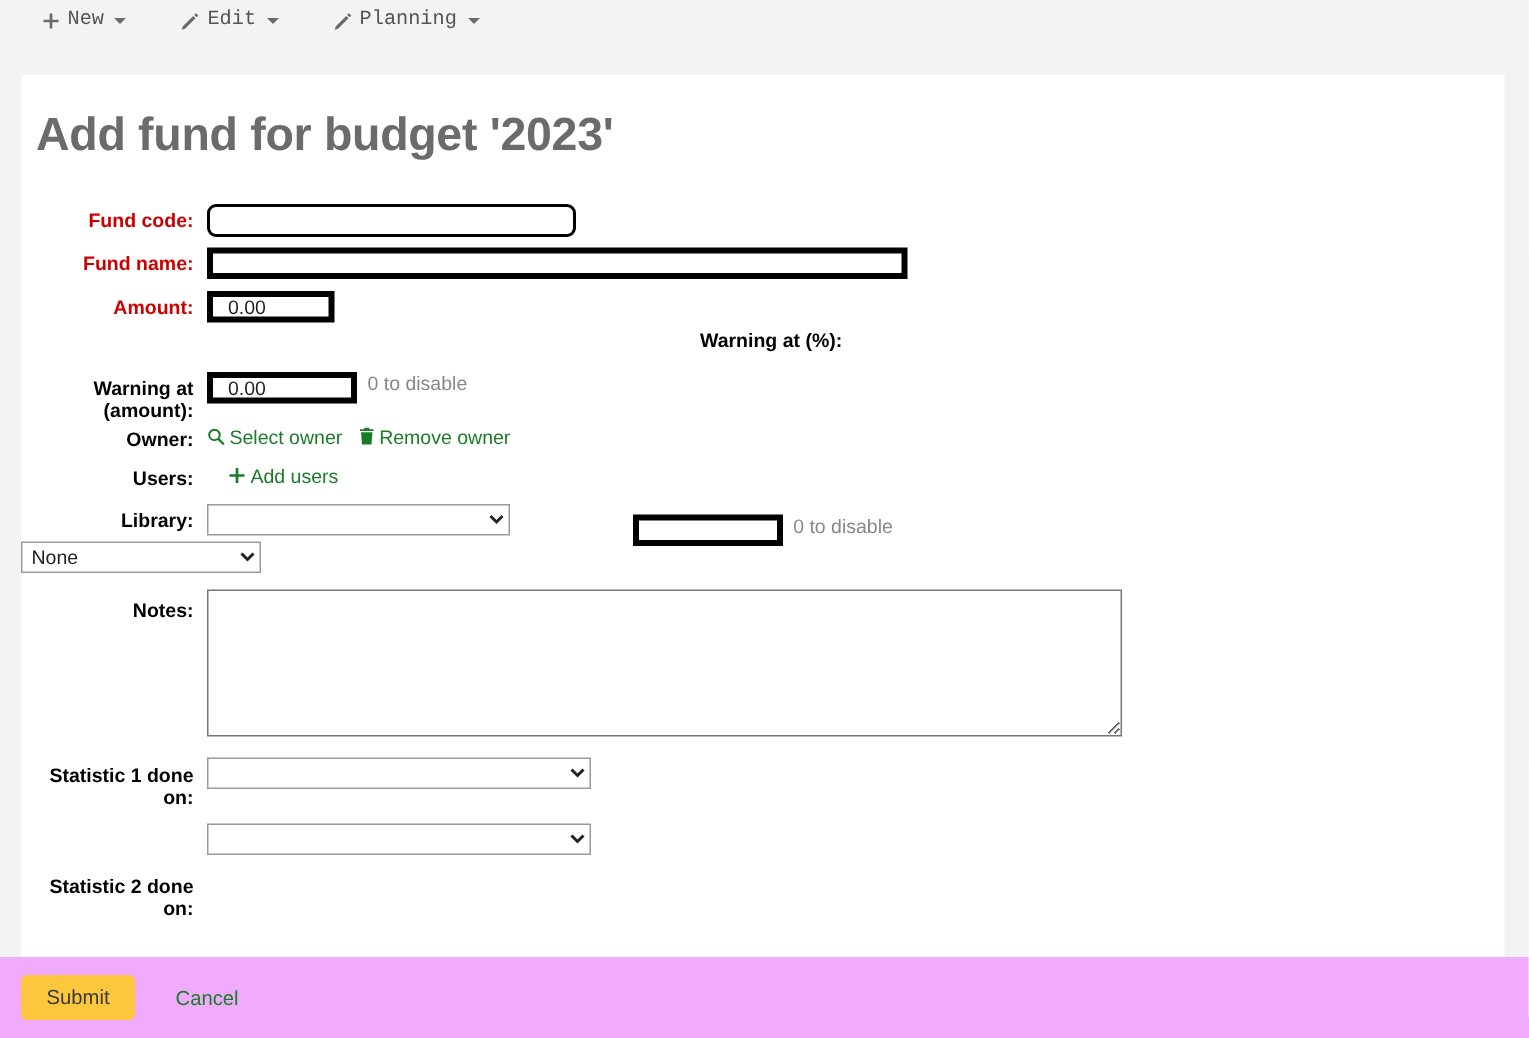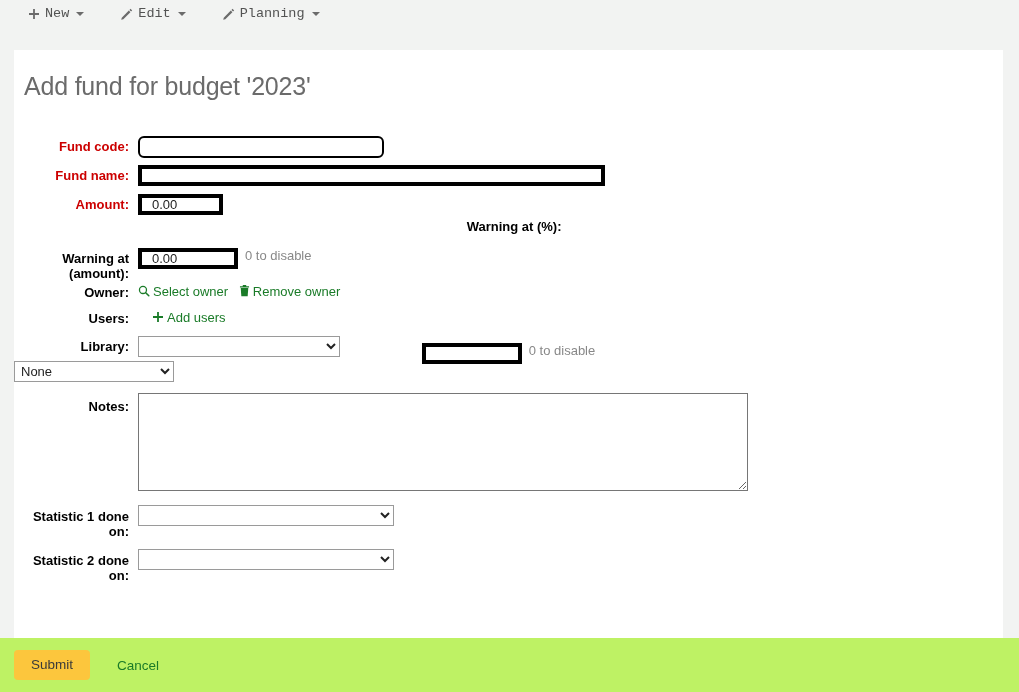--- a/index.html
+++ b/index.html
@@ -56,22 +56,22 @@
     top: 50px;
     width: 989px;
     height: 588px;
     background: #ffffff;
   }
 
   .page-title {
     position: absolute;
     left: 10px;
     top: 22px;
-    font-size: 25px;
-    font-weight: normal;
+    font-size: 31px;
+    font-weight: bold;
     color: #6b6b6b;
     letter-spacing: -0.2px;
   }
 
   
   .form {
     position: absolute;
     left: 0;
     top: 82px;
     width: 989px;
@@ -152,21 +152,21 @@
   }
   .link-green svg { display: block; }
 
   
   .footer {
     position: absolute;
     left: 0;
     top: 638px;
     width: 1019px;
     height: 54px;
-    background: #bef264;
+    background: #f0abfc;
     display: flex;
     align-items: center;
     padding-left: 14px;
   }
   .btn-submit {
     background: #fcc63d;
     border: none;
     border-radius: 4px;
     color: #3a3a3a;
     font-family: "Liberation Sans", sans-serif;
@@ -326,21 +326,21 @@
     <div class="row" style="height:44px;align-items:flex-start;">
       <div class="lbl" style="padding-top:4px;">Statistic 1 done on:</div>
       <div class="field">
         <select style="width:256px;">
           <option></option>
         </select>
       </div>
     </div>
 
     <div class="row" style="height:44px;align-items:flex-start;">
-      <div class="lbl" style="padding-top:4px;">Statistic 2 done on:</div>
+      <div class="lbl" style="padding-top:4px;margin-top:30px;">Statistic 2 done on:</div>
       <div class="field">
         <select style="width:256px;">
           <option></option>
         </select>
       </div>
     </div>
 
   </div>
 </div>
 

